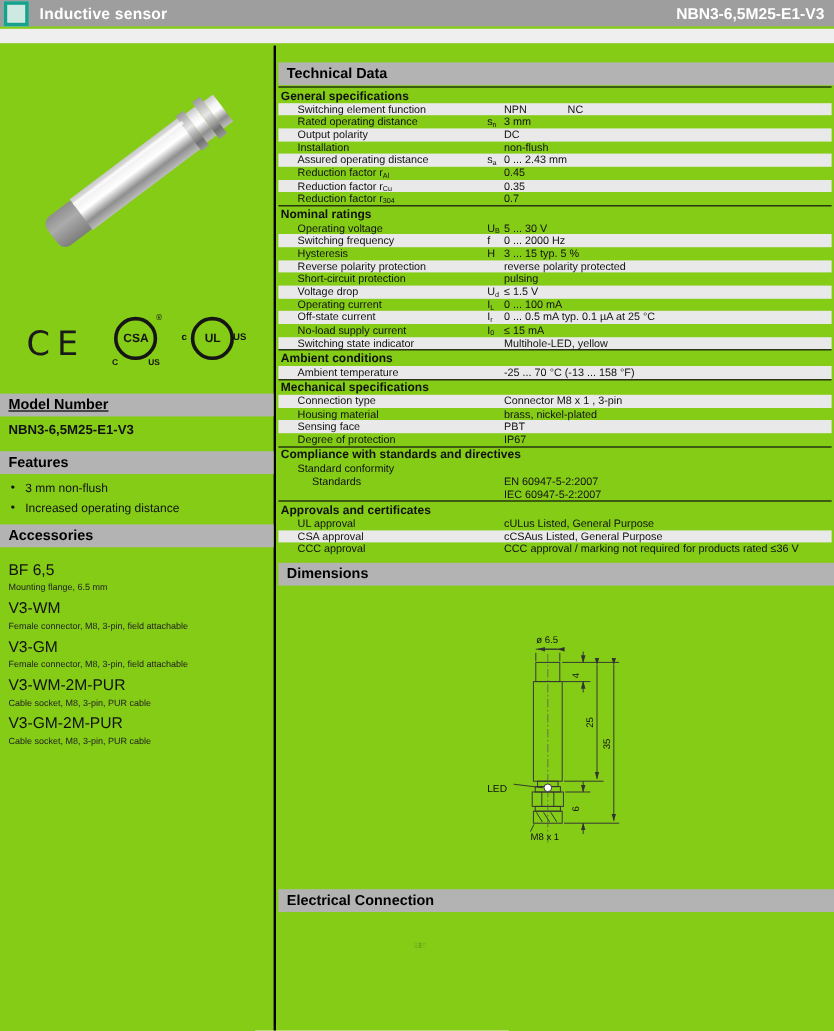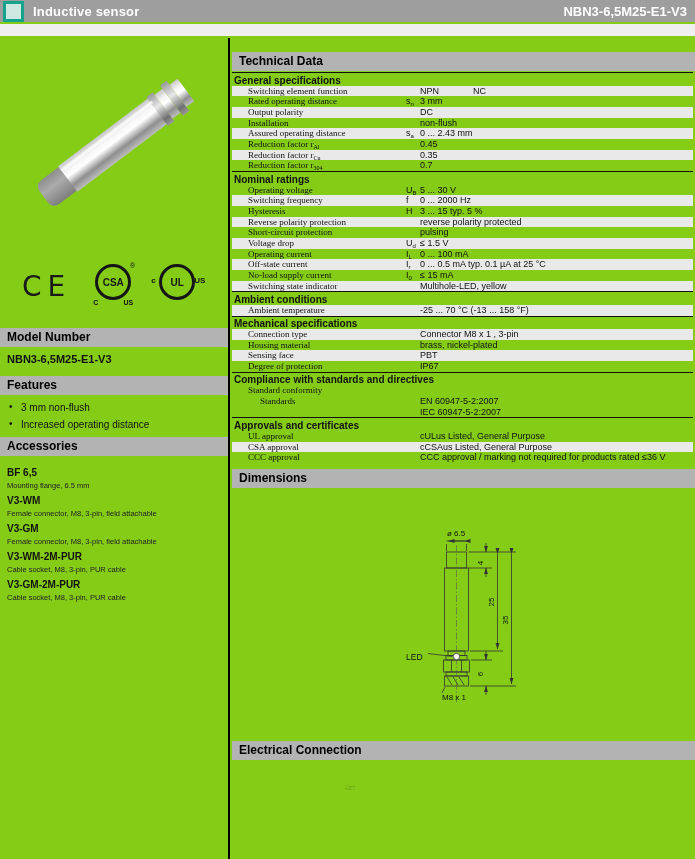--- a/index.html
+++ b/index.html
@@ -23,40 +23,40 @@
   .ce-text{font-size:28px;letter-spacing:6px;color:#1a1a1a;font-family:"DejaVu Sans",sans-serif;}
   .mark{position:relative;width:44px;height:48px;}
   .mark-circle{position:absolute;left:4px;top:2px;width:30px;height:30px;border:3px solid #151515;
                border-radius:50%;display:flex;align-items:center;justify-content:center;
                font-weight:bold;font-size:10px;color:#151515;}
   .mark-reg{position:absolute;right:0;top:0;font-size:7px;}
   .mark-c{position:absolute;left:2px;bottom:4px;font-size:7px;font-weight:bold;}
   .mark-us{position:absolute;right:2px;bottom:4px;font-size:7px;font-weight:bold;}
   .ul-c{position:absolute;left:-4px;top:14px;font-size:8px;font-weight:bold;}
   .ul-us{position:absolute;right:-6px;top:14px;font-size:8px;font-weight:bold;}
-  .mn-bar{position:absolute;left:0;top:306px;width:228px;}
+  .mn-bar{position:absolute;left:0;top:306px;width:228px;text-decoration:underline;}
   .model-value{position:absolute;left:7px;top:331px;font-weight:bold;font-size:11px;}
   .ft-bar{position:absolute;left:0;top:354px;width:228px;}
   .features{position:absolute;left:7px;top:380px;width:214px;}
   .feat{font-weight:normal;font-size:10px;margin-bottom:6px;padding-left:14px;position:relative;}
   .feat::before{content:"•";position:absolute;left:2px;top:-1px;}
   .ac-bar{position:absolute;left:0;top:415px;width:228px;}
   .accessories{position:absolute;left:7px;top:440px;width:216px;}
-  .acc-name{font-weight:bold;font-size:10px;margin-top:5px;}
+  .acc-name{font-weight:normal;font-size:13px;margin-top:5px;}
   .acc-desc{font-size:7.5px;margin-top:3px;color:#222;}
   
   .rightcol{position:absolute;left:232px;top:52px;width:461px;height:807px;}
   .rbar{width:519px;}
   .td-bar{position:absolute;left:0;top:0;}
   .spec-table{position:absolute;left:0;top:20px;width:461px;}
   .tsec-h{border-top:1px solid #111;font-weight:bold;font-size:10px;padding:1.5px 0 1px 2px;height:10px;}
   .trow{display:flex;height:10.7px;line-height:10.7px;font-size:9px;align-items:center;}
   .alt-a .trow:nth-child(odd){background:#e9e9e9;}
   .alt-b .trow:nth-child(even){background:#e9e9e9;}
-  .c-label{width:158px;padding-left:16px;box-sizing:content-box;white-space:nowrap;overflow:visible;font-family:Liberation Serif, serif;}
+  .c-label{width:158px;padding-left:16px;box-sizing:content-box;white-space:nowrap;overflow:visible;}
   .c-label.lvl2{padding-left:28px;width:146px;}
   .c-sym{width:14px;white-space:nowrap;}
   .c-val{flex:0 0 auto;min-width:53px;white-space:nowrap;}
   .c-val2{flex:1;white-space:nowrap;}
   sub{font-size:6px;vertical-align:-1.5px;line-height:0;}
   .dim-bar{position:absolute;left:0;top:417px;}
   .dims-svg{position:absolute;left:161px;top:473px;}
   .ec-bar{position:absolute;left:0;top:689px;}
   .wiring-svg{position:absolute;left:113px;top:733px;}
   svg text{font-family:"Liberation Sans",sans-serif;fill:#111;}

